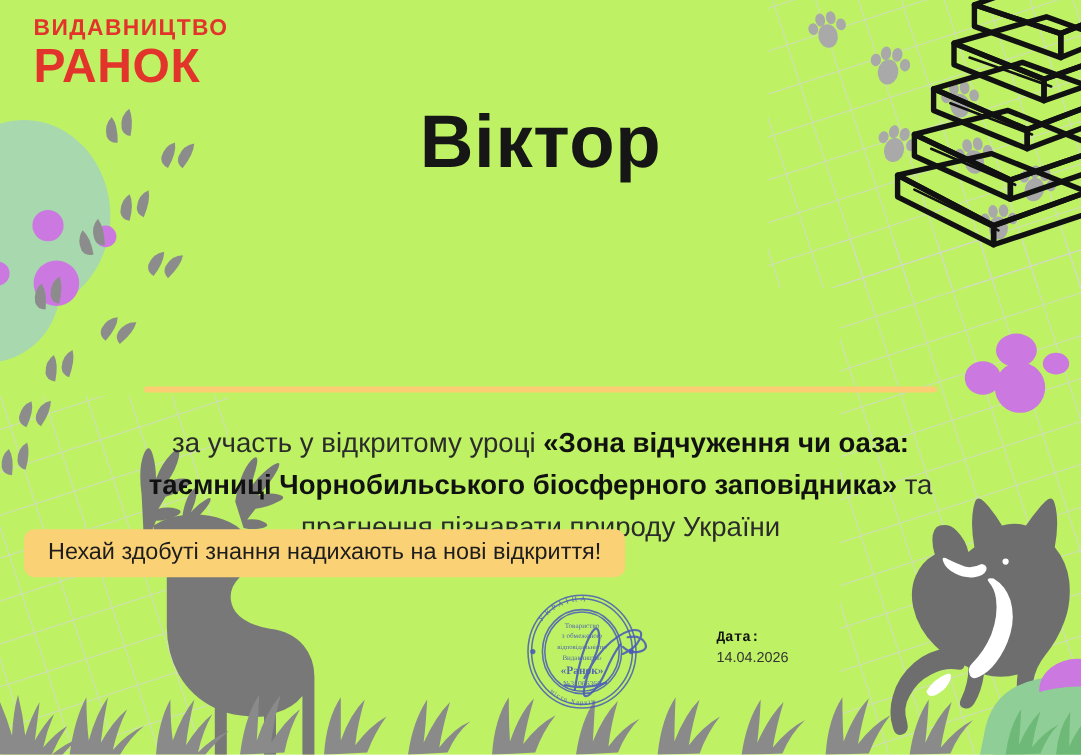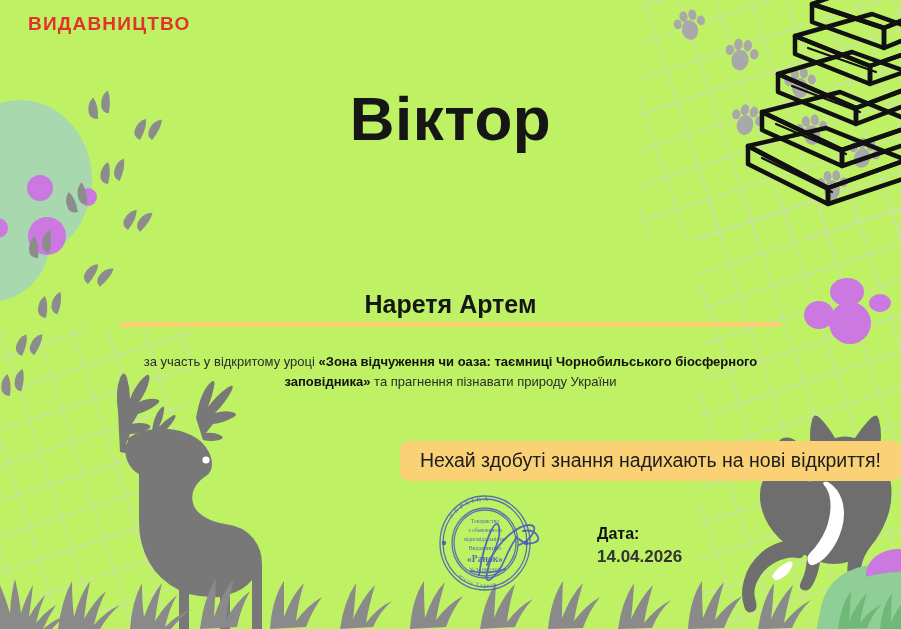--- a/index.html
+++ b/index.html
@@ -106,34 +106,34 @@
     left: 120px;
     width: 661px;
     height: 5px;
     border-radius: 3px;
     background: #FBCE73;
   }
   .body-text {
     position: absolute;
     top: 352px;
     left: 100px; right: 100px;
-    font-size: 13px;
+    font-size: 23px;
     color: #2b2b2b;
     line-height: 1.52;
   }
   .body-text b {
     color: #111;
     font-weight: bold;
   }
   .wish-wrap {
     position: absolute;
     top: 441px;
     left: 0; right: 0;
     display: flex;
-    justify-content: flex-end;
+    justify-content: flex-start;
     margin-left: 20px;
   }
   .wish {
     display: inline-block;
     background: #FBD176;
     color: #1d1d1d;
     font-size: 19.5px;
     padding: 9px 20px 10px 20px;
     border-radius: 9px;
     line-height: 1.1;
@@ -161,30 +161,30 @@
     color: #333;
   }
   .date-block {
     position: absolute;
     top: 523px;
     left: 597px;
     text-align: left;
     color: #2b2b2b;
   }
   .date-label {
-    font-size: 16px;
+    font-size: 12px;
     font-weight: bold;
     color: #131313;
     line-height: 1.4;
+    font-family: Liberation Mono, monospace;
   }
   .date-value {
-    font-size: 17px;
+    font-size: 12px;
     line-height: 1.4;
     color: #333;
-    font-weight: bold;
   }
 
   
   .stamp {
     position: absolute;
     top: 487px;
     left: 427px;
     width: 124px;
     height: 112px;
     z-index: 4;
@@ -406,29 +406,29 @@
       </g>
       <g fill="#6EB878">
         <path d="M838,629 q3,-24 13,-38 q-1,18 -2,30 q8,-18 18,-28 q-5,16 -7,30 q10,-13 22,-19 q-9,9 -15,24 z"></path>
         <path d="M880,629 q2,-22 12,-36 q-1,18 -1,29 q8,-17 17,-26 l0,33 z"></path>
       </g>
     </svg>
   </div>
 
   <div class="logo">
     <span class="logo-top">ВИДАВНИЦТВО</span>
+    <span class="logo-main">РАНОК</span>
   </div>
 
   <div class="content">
 
     <div class="title">Віктор</div>
 
 
 
-    <div class="recipient">Наретя Артем</div>
 
     <div class="divider"></div>
 
     <div class="body-text"><span>за участь у відкритому уроці </span><b>«Зона відчуження чи оаза: таємниці Чорнобильського біосферного заповідника»</b><span> та прагнення пізнавати природу України</span></div>
 
     <div class="wish-wrap">
       <span class="wish">Нехай здобуті знання надихають на нові відкриття!</span>
     </div>
 
 

